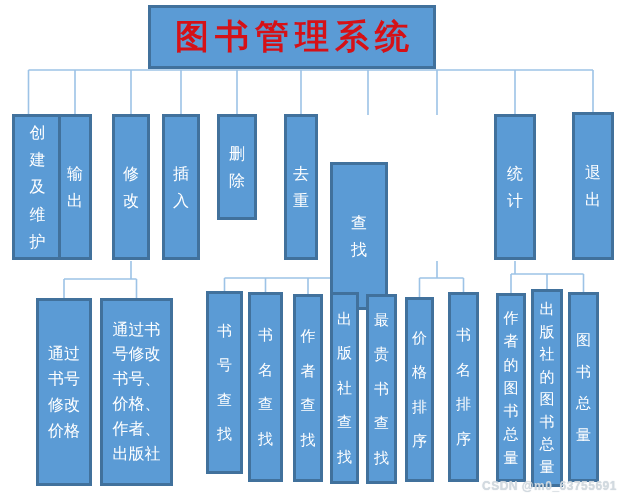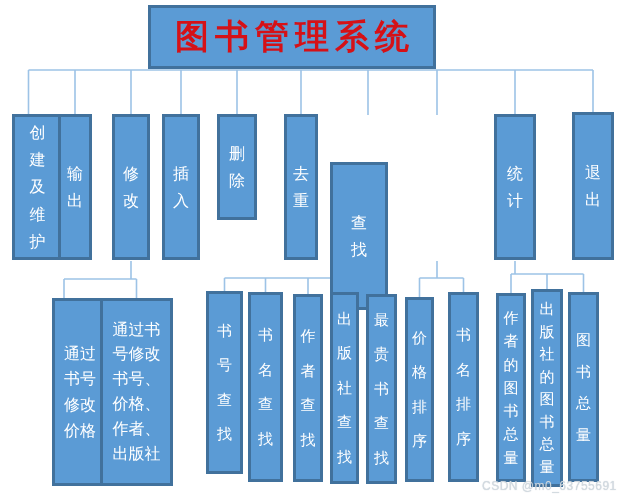--- a/index.html
+++ b/index.html
@@ -33,21 +33,21 @@
   .txt{word-break:break-all;text-align:center;}
   .t-v16{width:18px;font-size:16px;line-height:1.7;}
   .t-v15{width:17px;font-size:15px;line-height:2.3;}
   .t-v15t{width:17px;font-size:15px;line-height:1.55;}
   .t-v15t2{width:17px;font-size:15px;line-height:1.5;}
   .t-v15m{width:17px;font-size:15px;line-height:2.1;}
   .t-m1{width:36px;font-size:16px;line-height:1.6;}
   .t-m2{width:52px;font-size:16px;line-height:1.55;}
   .watermark{
     position:absolute;z-index:3;left:482px;top:479px;
-    font-size:12px;font-weight:normal;letter-spacing:0.5px;
+    font-size:12px;font-weight:bold;letter-spacing:0.5px;
     color:rgba(210,218,224,0.95);
     text-shadow:0 0 1px rgba(160,170,180,0.6);
     white-space:nowrap;
   }
 </style>
 </head>
 <body>
 
 <div class="stage">
 
@@ -84,21 +84,21 @@
   <div class="node" style="left:330px;top:114px;width:58px;height:148px;margin-top:48px;">
     <span class="txt t-v16">查找</span>
   </div>
   <div class="node" style="left:494px;top:114px;width:42px;height:146px;align-items:center;">
     <span class="txt t-v16">统计</span>
   </div>
   <div class="node" style="left:572px;top:112px;width:42px;height:148px;">
     <span class="txt t-v16">退出</span>
   </div>
 
-  <div class="node" style="left:36px;top:298px;width:56px;height:188px;margin-left:16px;">
+  <div class="node" style="left:36px;top:298px;width:56px;height:188px;">
     <span class="txt t-m1">通过书号修改价格</span>
   </div>
   <div class="node" style="left:100px;top:298px;width:73px;height:188px;">
     <span class="txt t-m2">通过书号修改书号、价格、作者、出版社</span>
   </div>
   <div class="node" style="left:206px;top:291px;width:37px;height:183px;">
     <span class="txt t-v15">书号查找</span>
   </div>
   <div class="node" style="left:248px;top:292px;width:35px;height:190px;">
     <span class="txt t-v15">书名查找</span>

